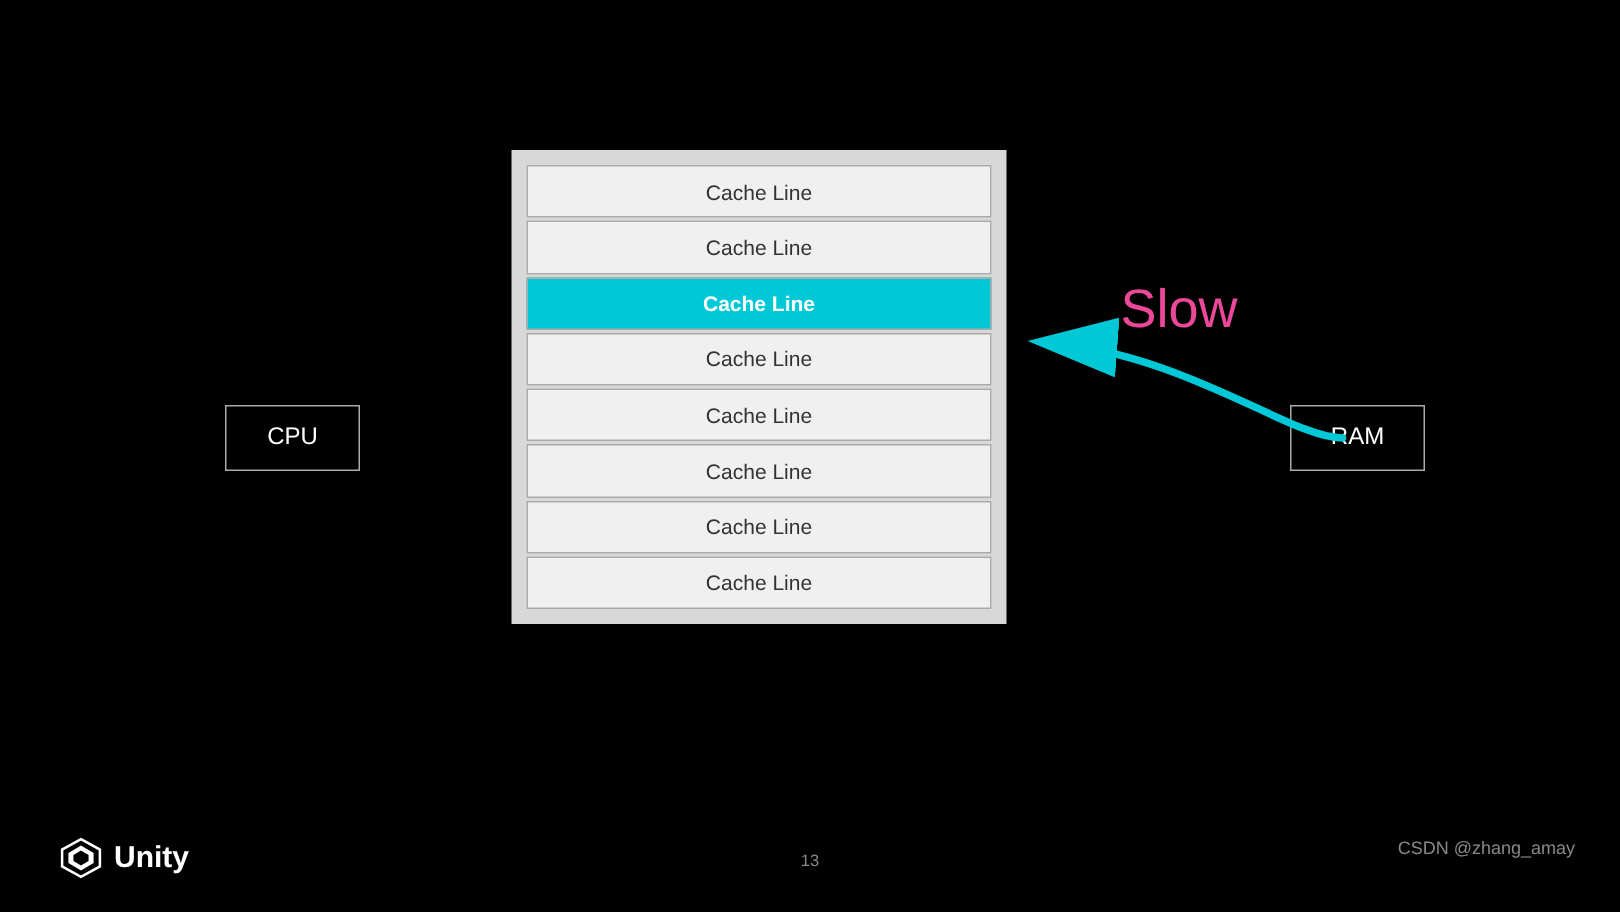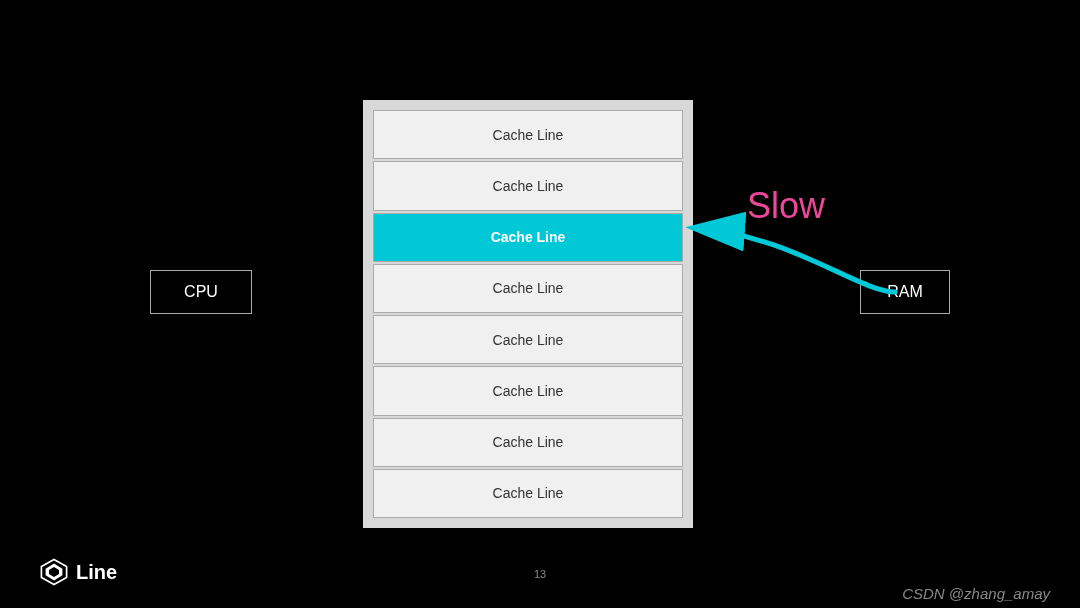--- a/index.html
+++ b/index.html
@@ -11,21 +11,21 @@
       overflow: hidden;
       font-family: Arial, sans-serif;
       position: relative;
     }
 
     
     .cpu-box {
       position: absolute;
       left: 150px;
       top: 270px;
-      width: 102px;
+      width: 90px;
       height: 44px;
       border: 1.5px solid #aaa;
       display: flex;
       align-items: center;
       justify-content: center;
       color: #fff;
       font-size: 16px;
     }
 
     
@@ -39,24 +39,24 @@
       display: flex;
       align-items: center;
       justify-content: center;
       color: #fff;
       font-size: 16px;
     }
 
     
     .cache-container {
       position: absolute;
-      left: 363px;
+      left: 341px;
       top: 100px;
       width: 330px;
-      height: 428px;
+      height: 316px;
       background: #d8d8d8;
       padding: 10px;
       display: flex;
       flex-direction: column;
       gap: 0;
     }
 
     .cache-line {
       flex: 1;
       background: #f0f0f0;
@@ -127,25 +127,24 @@
       left: 50%;
       transform: translateX(-50%);
       color: #888;
       font-size: 11px;
       margin-top: 40px;
     }
 
     
     .csdn-credit {
       position: absolute;
-      bottom: 6px;
+      bottom: 36px;
       right: 30px;
       color: #888;
-      font-size: 15px;
-      font-style: italic;
+      font-size: 12px;
     }
   </style>
 </head>
 <body>
 
 <div class="cpu-box">
   <span>CPU</span>
 </div>
 
 <div class="ram-box">
@@ -177,18 +176,18 @@
   <path d="M 895 292 C 860 292, 790 235, 695 228" fill="none" stroke="#00c8d7" stroke-width="5" stroke-linecap="round" marker-end="url(#arrowhead)"></path>
 </svg>
 
 <div class="unity-logo">
   <svg class="unity-icon" viewBox="0 0 100 100">
 
     <polygon points="50,5 95,30 95,70 50,95 5,70 5,30" fill="none" stroke="#fff" stroke-width="6"></polygon>
     <polygon points="50,20 80,38 80,62 50,80 20,62 20,38" fill="#fff"></polygon>
     <polygon points="50,32 68,43 68,57 50,68 32,57 32,43" fill="#000"></polygon>
   </svg>
-  <span class="unity-text">Line</span>
+  <span class="unity-text">Unity</span>
 </div>
 
 <div class="page-number">13</div>
 
 <div class="csdn-credit">CSDN @zhang_amay</div>
 
 </body></html>

